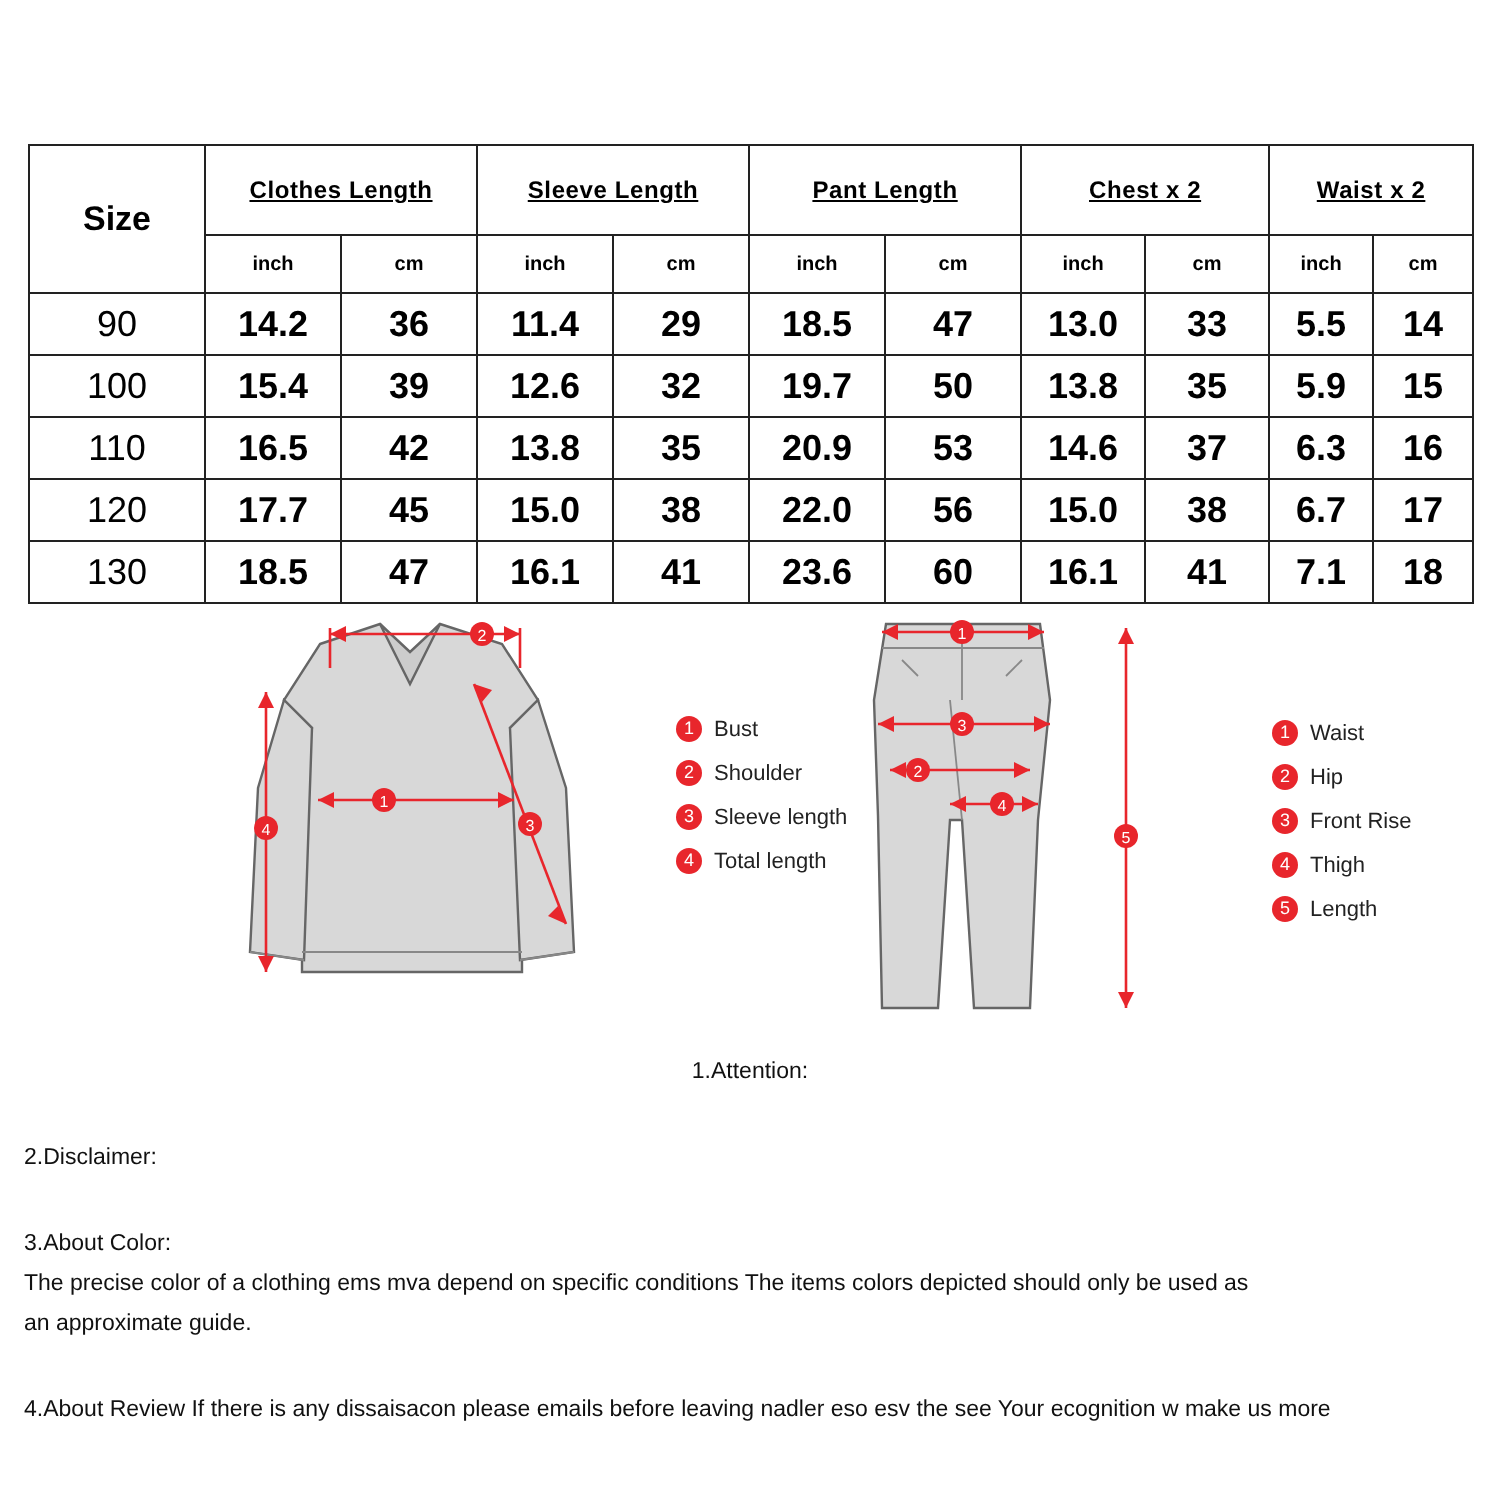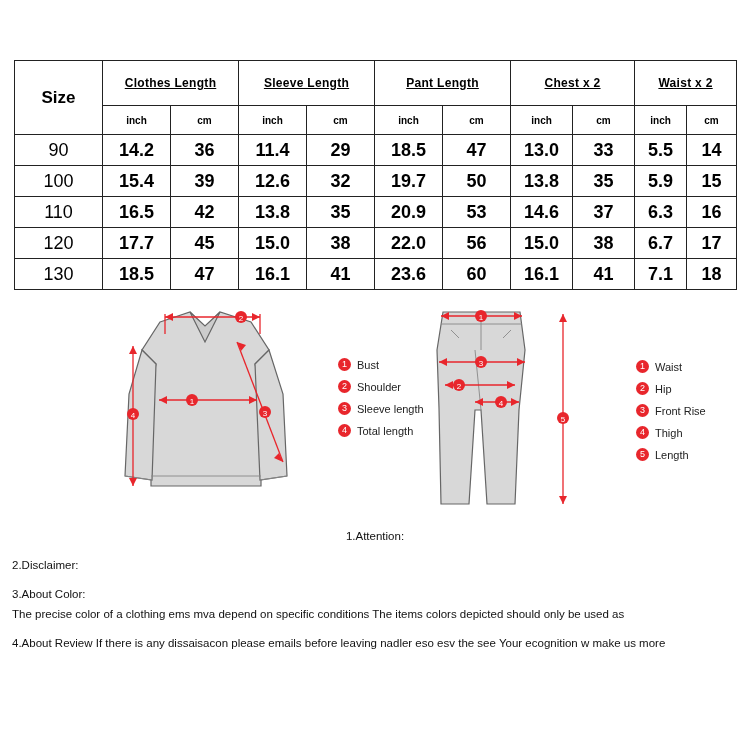--- a/index.html
+++ b/index.html
@@ -13,21 +13,21 @@
     font-family: "Liberation Sans", sans-serif;
     color: #000;
     position: relative;
     overflow: hidden;
   }
 
   
   .table-wrap {
     position: absolute;
     left: 14px;
-    top: 60px;
+    top: 72px;
     width: 722px;
   }
   table.size-table {
     border-collapse: collapse;
     width: 100%;
     table-layout: fixed;
   }
   table.size-table td, table.size-table th {
     border: 1px solid #222;
     text-align: center;
@@ -101,21 +101,21 @@
     top: 528px;
     width: 726px;
     font-size: 11.5px;
     line-height: 17px;
     color: #111;
   }
   .notes p {
     margin: 0 0 3px 0;
   }
   .notes .head {
-    margin-top: 12px;
+    margin-top: 26px;
   }
   .notes .head:first-child {
     margin-top: 0;
     text-align: center;
   }
 </style>
 </head>
 <body>
 
 <div class="table-wrap">
@@ -362,16 +362,17 @@
   </div>
 </div>
 
 <div class="notes">
   <p class="head">1.Attention:</p>
 
   <p class="head">2.Disclaimer:</p>
 
   <p class="head">3.About Color:</p>
   <p>The precise color of a clothing ems mva depend on specific conditions The items colors depicted should only be used as</p>
+  <p>an approximate guide.</p>
 
   <p class="head">4.About Review If there is any dissaisacon please emails before leaving nadler eso esv the see Your ecognition w make us more</p>
 
 </div>
 
 </body></html>

